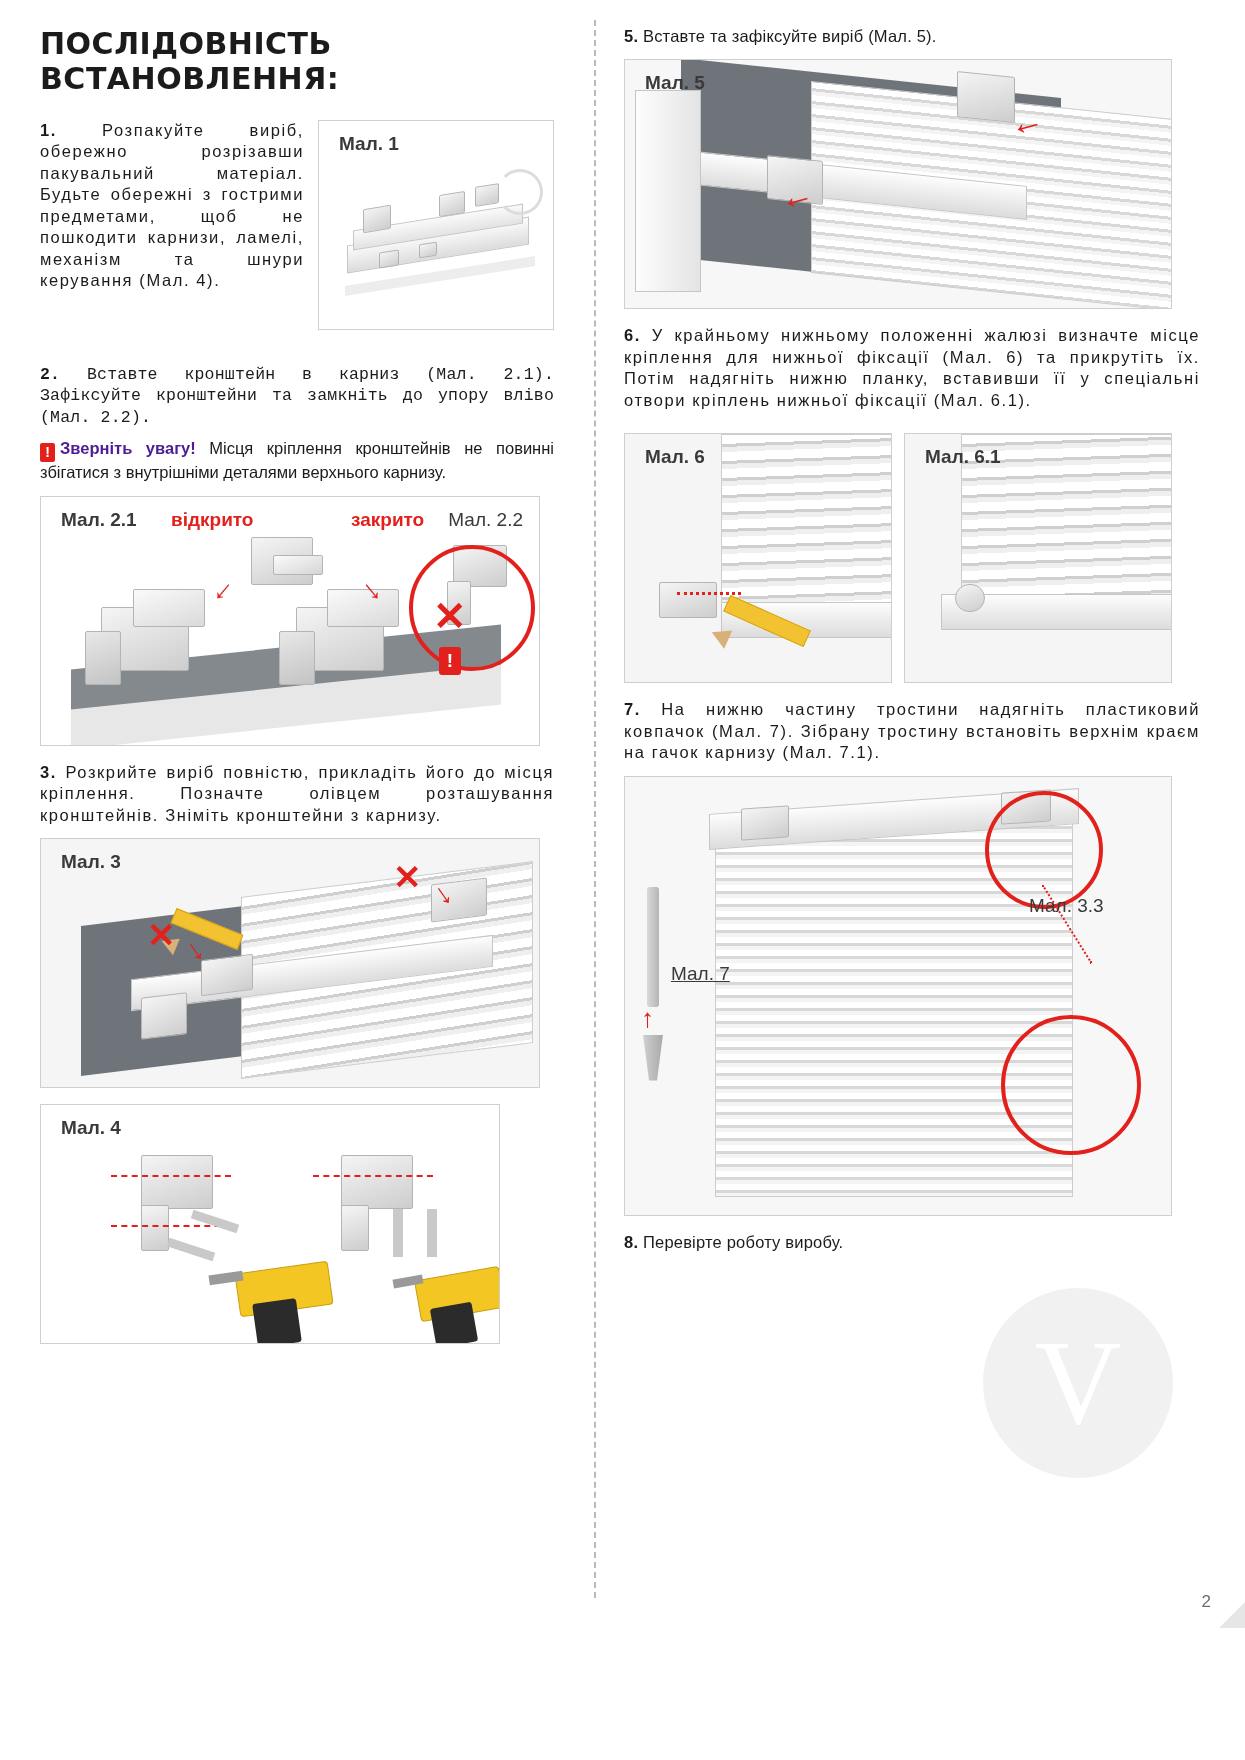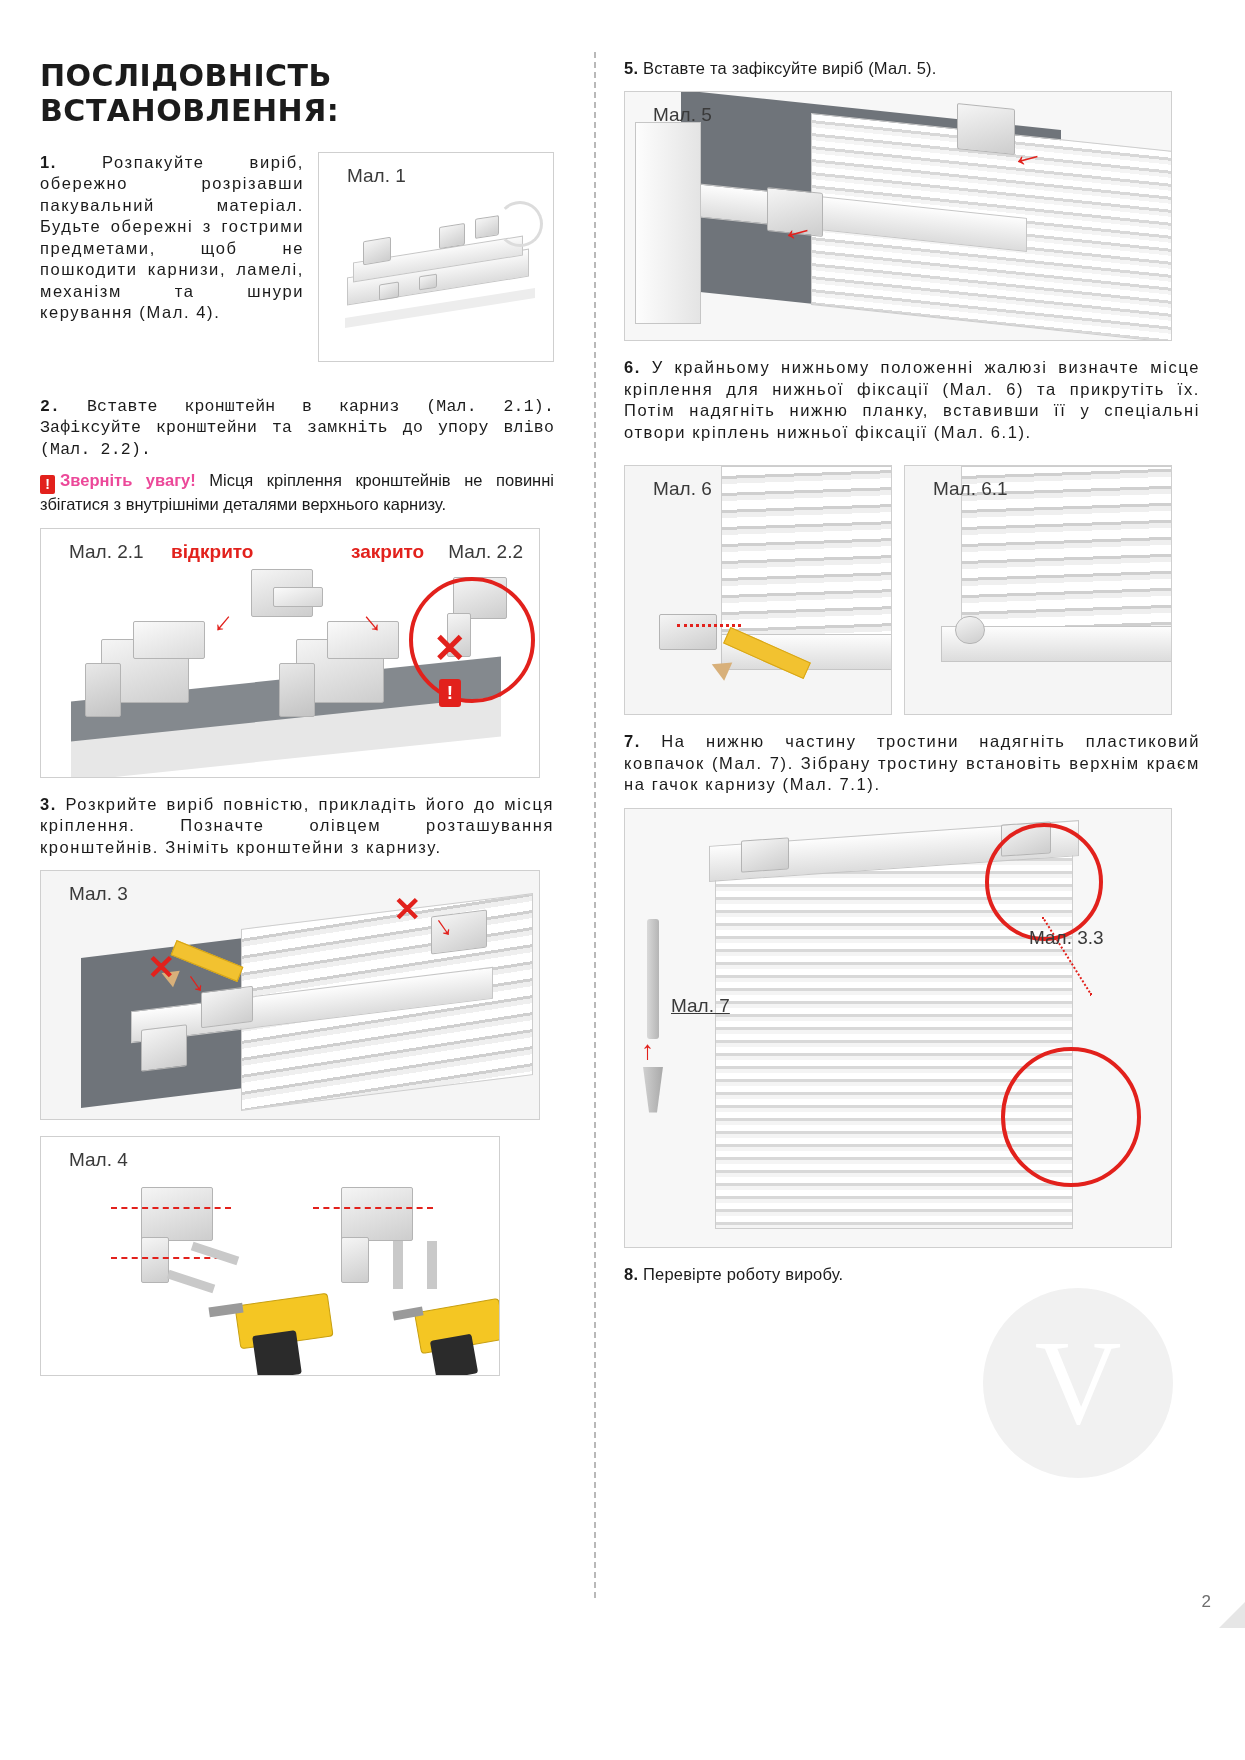--- a/index.html
+++ b/index.html
@@ -8,21 +8,21 @@
     background:#ffffff;
     font-family:"Liberation Sans", sans-serif;
     color:#1b1b1b;
     position:relative;
     overflow:hidden;
   }
   .page{
     position:relative;
     width:1245px;height:1628px;
     box-sizing:border-box;
-    padding:52px 40px 30px 40px;
+    padding:20px 40px 30px 40px;
   }
   
   .watermark{
     position:absolute;
     right:72px;bottom:150px;
     width:190px;height:190px;
     border-radius:50%;
     background:#f1f1f1;
     display:flex;align-items:center;justify-content:center;
     color:#ffffff;font-size:120px;line-height:1;
@@ -80,39 +80,39 @@
     background:#e2211c;
     color:#fff;
     font-weight:bold;
     font-size:14px;
     line-height:19px;
     text-align:center;
     border-radius:2px;
     vertical-align:-3px;
     margin-right:5px;
   }
-  .warn-strong{color:#ec4899;font-weight:bold;}
+  .warn-strong{color:#4c1d95;font-weight:bold;}
 
   
   .fig{
     position:relative;
     border:1px solid #cfcfcf;
     background:#fff;
     box-sizing:border-box;
     overflow:hidden;
     margin:12px 0 16px 0;
   }
   .fig-label{
     position:absolute;
     font-size:19px;
     color:#3a3a3a;
     z-index:6;
     font-family:"Liberation Sans", sans-serif;
   }
-  .fig-label.tl{left:28px;top:12px;}
+  .fig-label.tl{left:20px;top:12px;font-weight:bold;}
   .fig-label.tr{right:16px;top:12px;}
 
   .red-label{color:#e2211c;font-weight:bold;font-size:19px;}
 
   
   .wall{position:absolute;background:#efefef;}
   .rail{position:absolute;background:linear-gradient(180deg,#fdfdfd,#dcdcdc);border:1px solid #c6c6c6;}
   .bracket{position:absolute;background:linear-gradient(160deg,#f5f5f5,#cdcdcd);border:1px solid #b4b4b4;border-radius:2px;}
   .dark{background:#6f747a;}
   .arrow-red{position:absolute;color:#e2211c;font-size:30px;line-height:1;}

